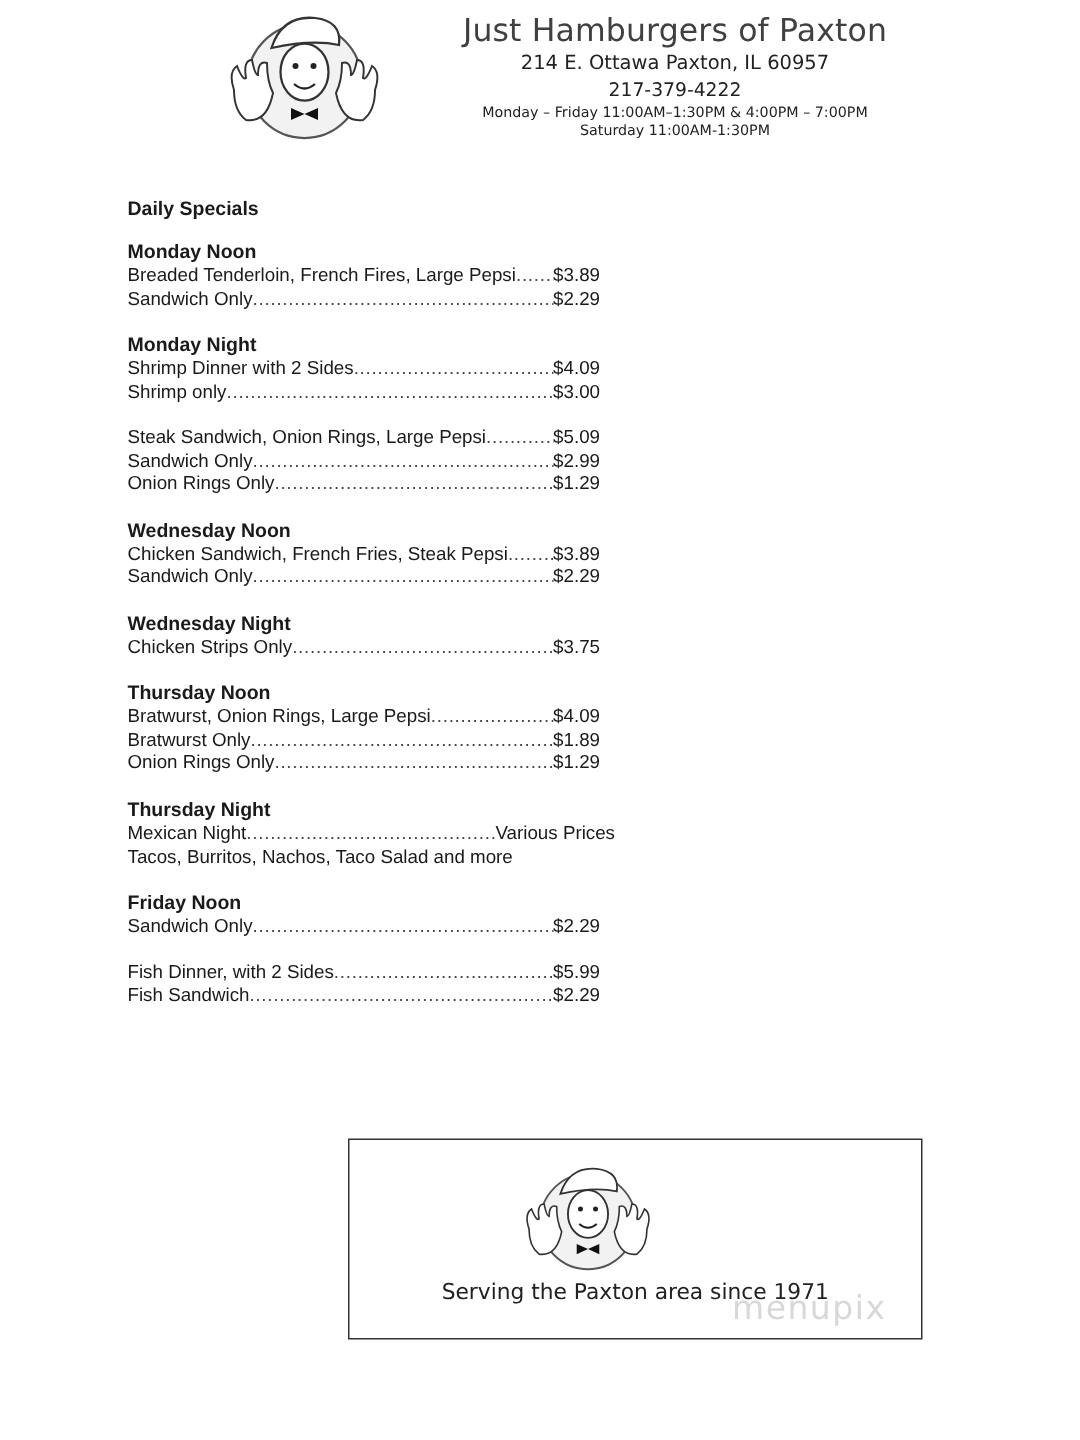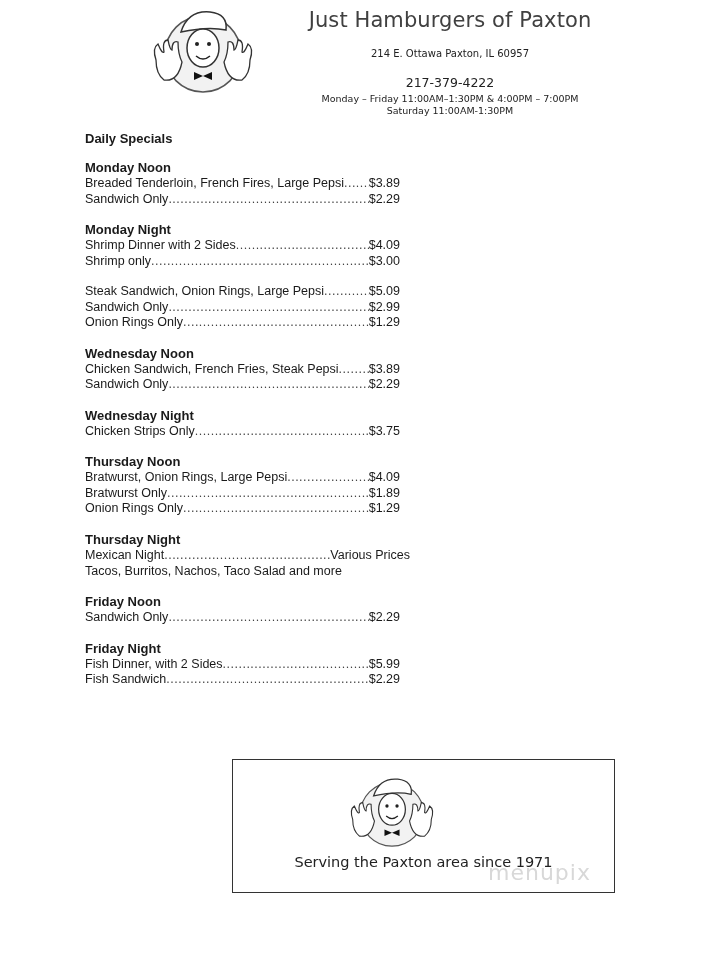--- a/index.html
+++ b/index.html
@@ -1,21 +1,21 @@
 <!DOCTYPE html>
 <html><head>
 <meta charset="utf-8">
 <style>
   html, body { margin:0; padding:0; background:#ffffff; }
   body { width:720px; height:960px; position:relative; overflow:hidden; font-family:"Liberation Sans", sans-serif; color:#1a1a1a; }
   .logo { position:absolute; left:148px; top:4px; width:110px; height:92px; }
   .hdr { position:absolute; left:300px; top:8px; width:300px; text-align:center; font-family:"DejaVu Sans", sans-serif; }
   .hdr .title { font-size:21px; color:#404040; letter-spacing:0.1px; white-space:nowrap; }
-  .hdr .addr { font-size:10px; margin-top:16px; color:#222; }
-  .hdr .phone { font-size:12.5px; margin-top:16px; color:#222; }
+  .hdr .addr { font-size:13px; margin-top:3px; color:#222; }
+  .hdr .phone { font-size:12.5px; margin-top:2px; color:#222; }
   .hdr .hours { font-size:9.5px; margin-top:3px; color:#222; white-space:nowrap; }
   .hdr .hours2 { font-size:9.5px; margin-top:1px; color:#222; }
   .specials { position:absolute; left:85px; top:131px; width:315px; font-size:12.5px; }
   .specials .heading { font-weight:bold; font-size:13px; margin-bottom:14px; }
   .section { margin-bottom:15px; }
   .section .sh { font-weight:bold; font-size:13px; line-height:16px; }
   .row { display:flex; line-height:15.5px; white-space:nowrap; }
   .row .item { flex:0 0 auto; }
   .row .dots { flex:1 1 auto; overflow:hidden; color:#444; }
   .row .dots::before { content:"........................................................................................................................................................"; letter-spacing:0.5px; }
@@ -163,21 +163,20 @@
   <div class="section">
     <div class="sh">Friday Noon</div>
     <div class="row">
         <span class="item">Sandwich Only</span>
         <span class="dots"></span>
         <span class="price">$2.29</span>
       </div>
   </div>
 
   <div class="section">
-    <div class="sh">Friday Night</div>
     <div class="row">
         <span class="item">Fish Dinner, with 2 Sides</span>
         <span class="dots"></span>
         <span class="price">$5.99</span>
       </div>
     <div class="row">
         <span class="item">Fish Sandwich</span>
         <span class="dots"></span>
         <span class="price">$2.29</span>
       </div>

